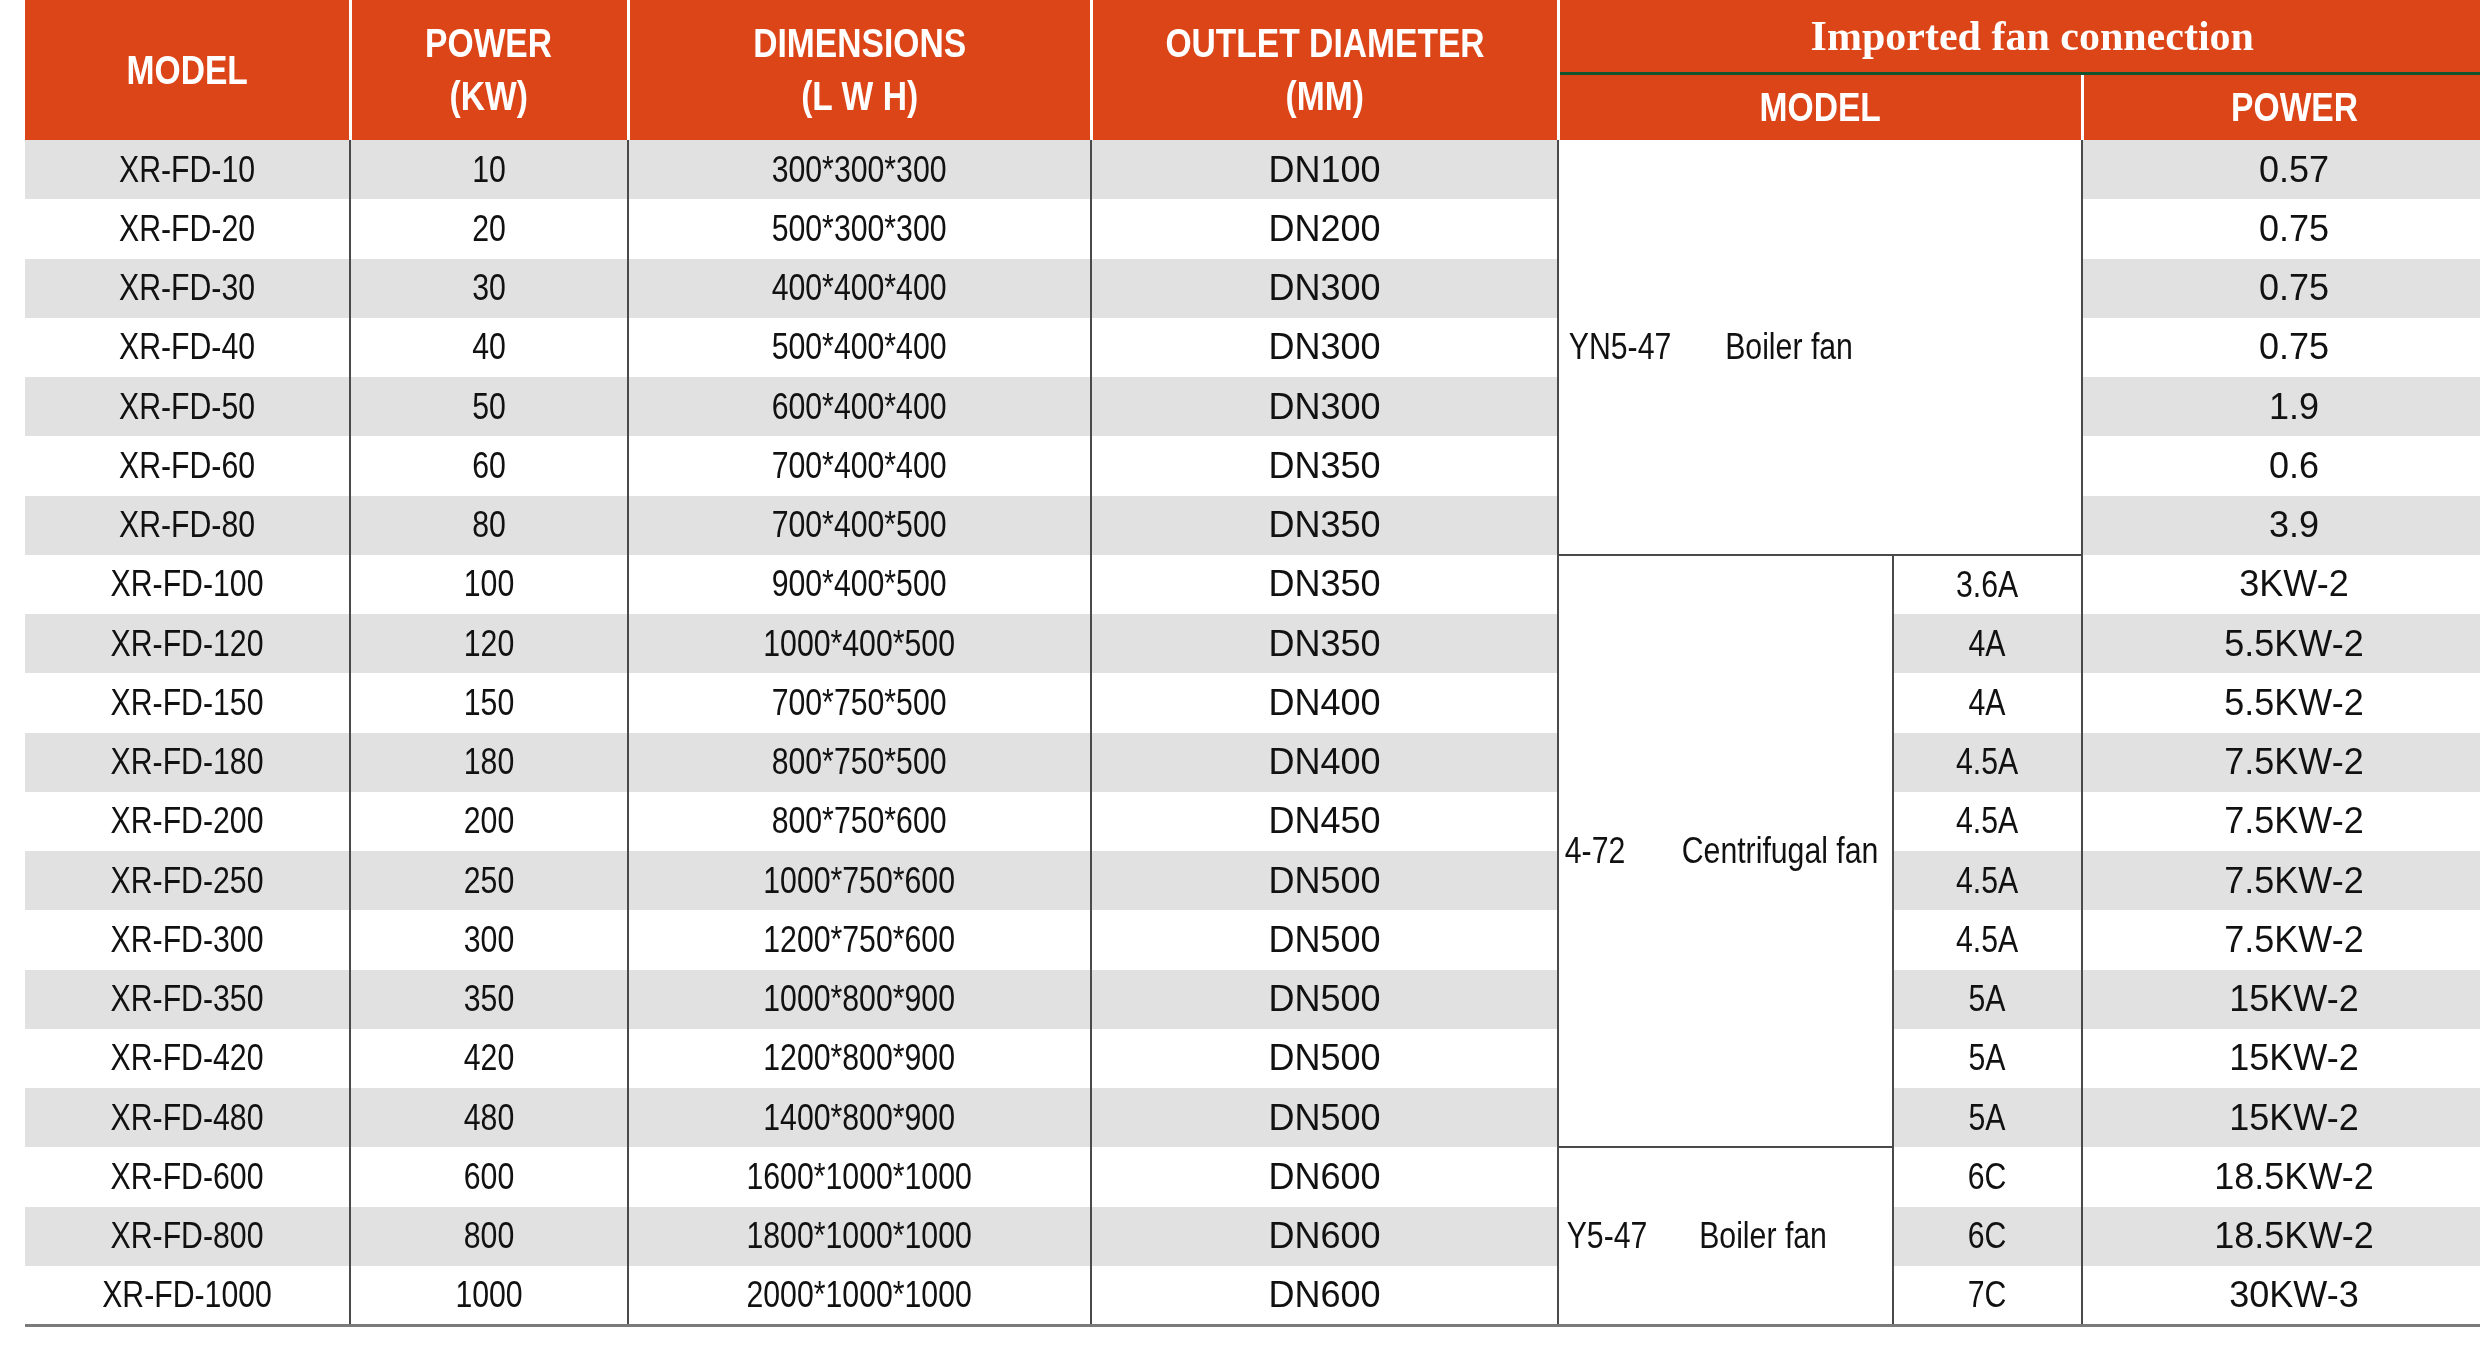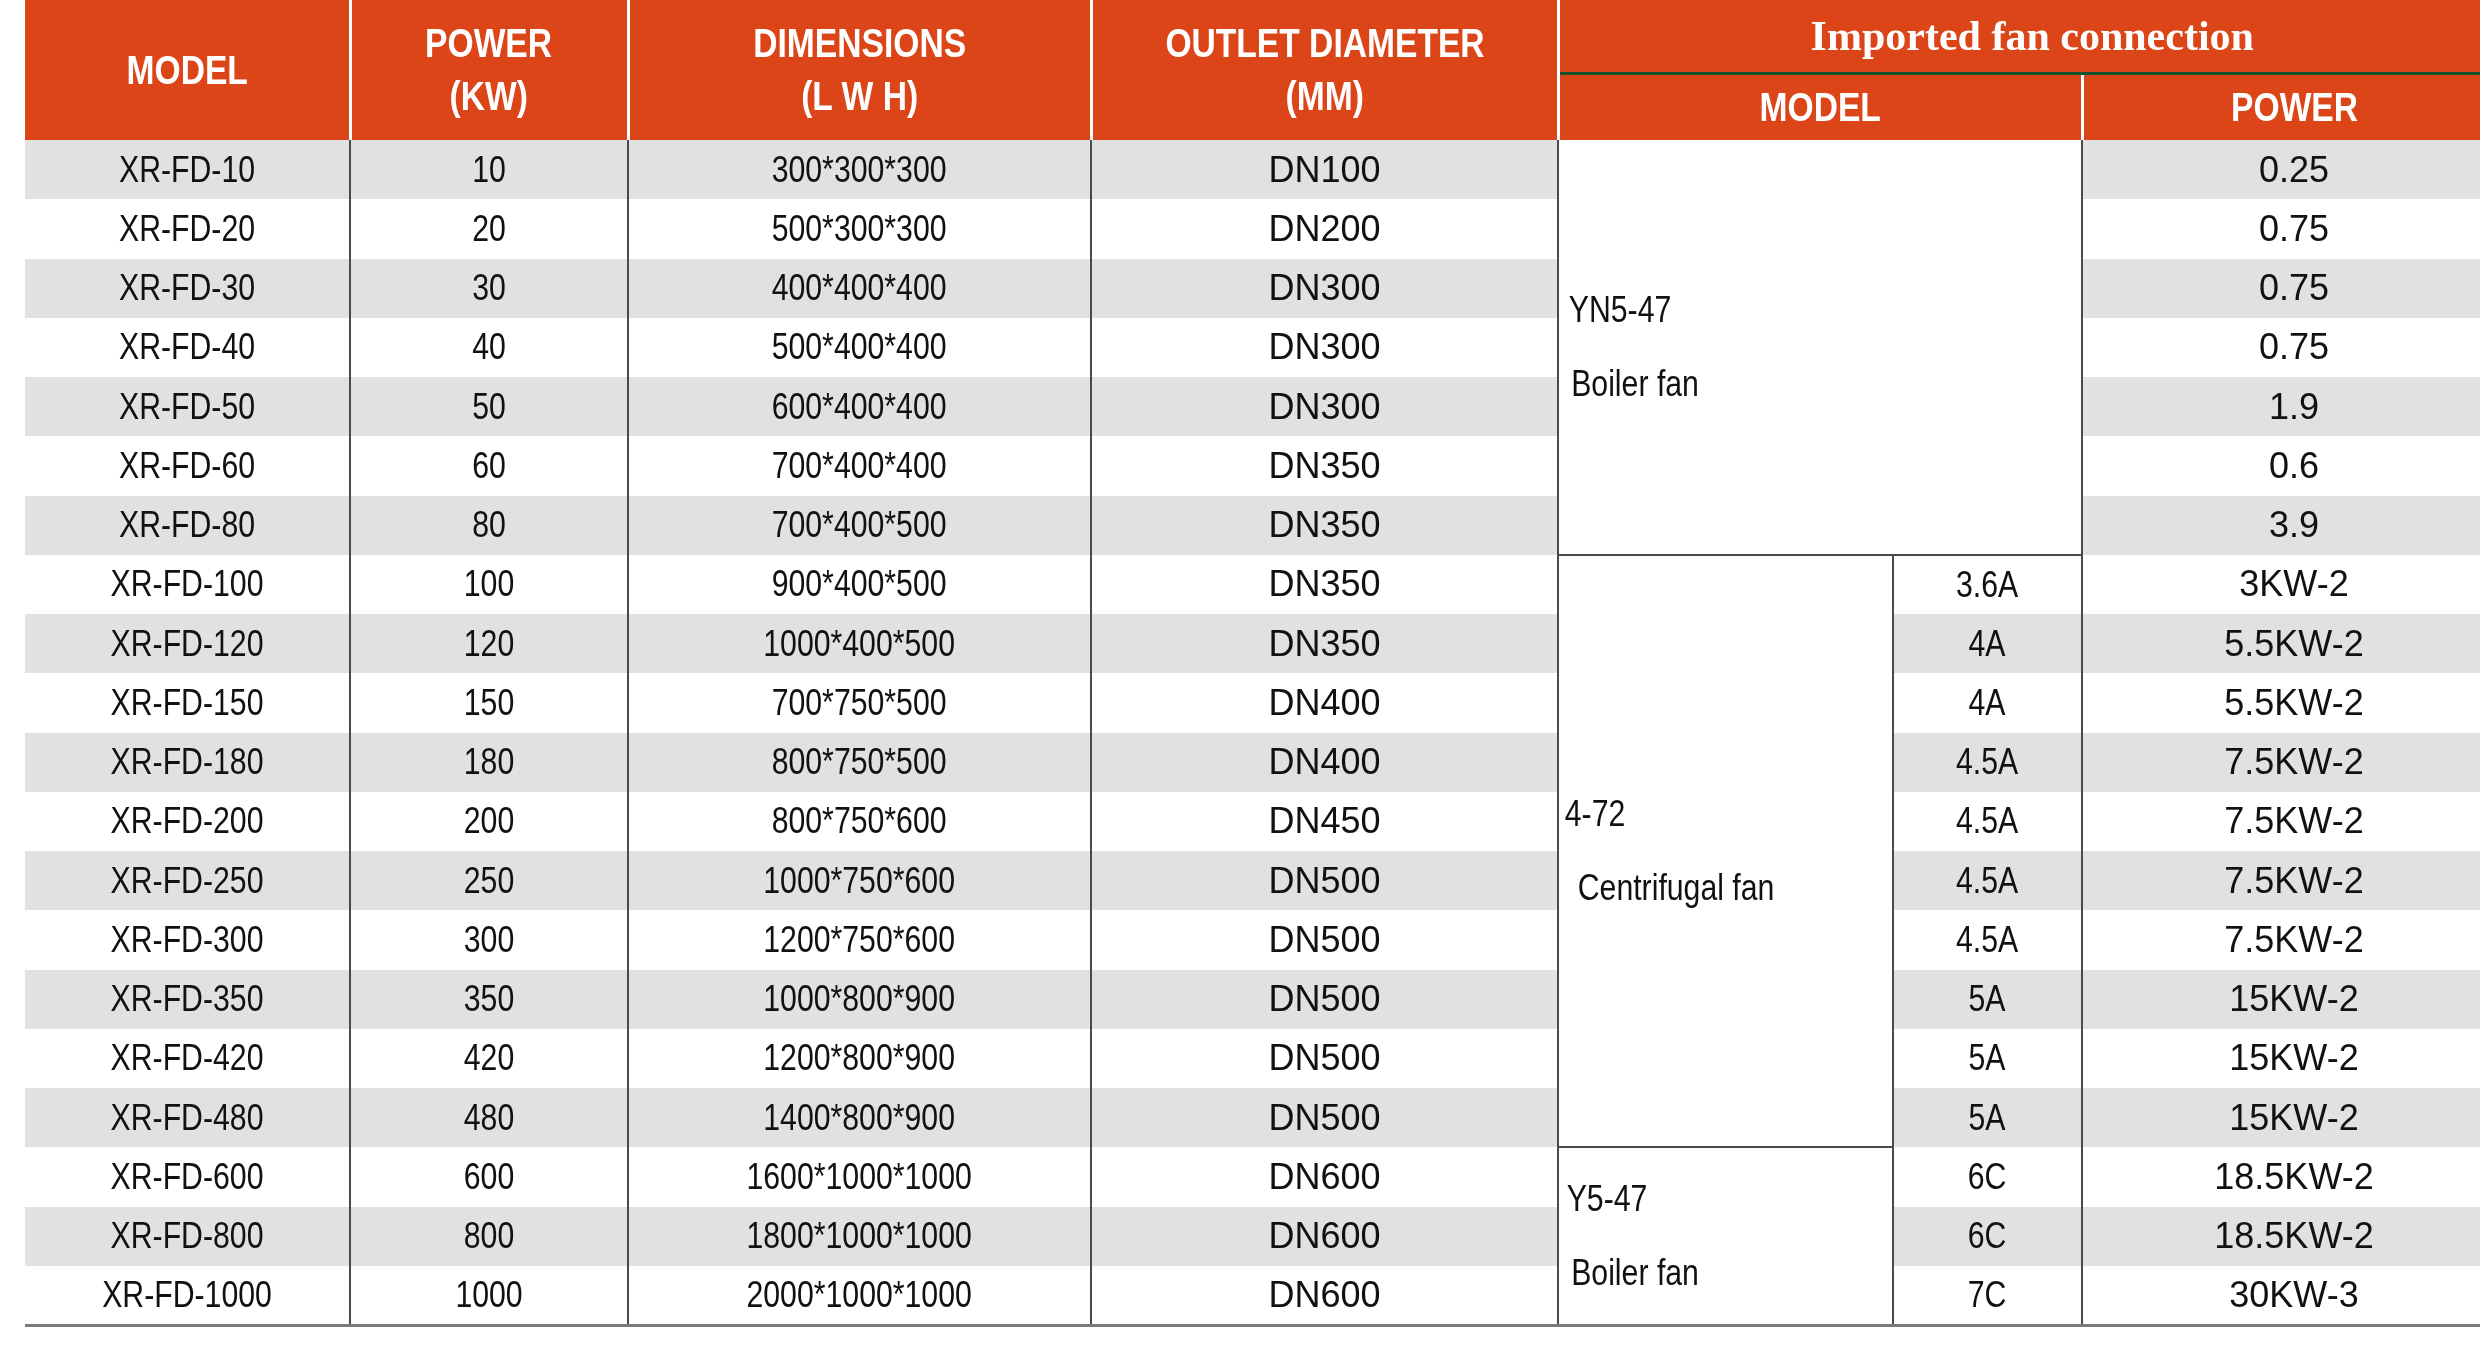--- a/index.html
+++ b/index.html
@@ -49,22 +49,22 @@
   }
   
   .cs {
     display: inline-block;
     transform: scaleX(0.84);
     transform-origin: center;
     white-space: nowrap;
   }
   .fm {
     display: flex;
-    flex-direction: column;
-    align-items: flex-start;
+    flex-direction: row;
+    align-items: flex-end;
     gap: 32px;
   }
 </style>
 </head>
 <body>
 
 <table class="spec">
   <colgroup>
     <col style="width:325px">
       <col style="width:278px">
@@ -119,21 +119,21 @@
       <span>DN100</span>
     </td>
     <td class="br merged" rowspan="7" colspan="2">
       <div class="fm">
         <span class="cs">YN5-47</span>
         <span class="cs">Boiler fan</span>
       </div>
     </td>
 
     <td>
-      <span>0.25</span>
+      <span>0.57</span>
     </td>
   </tr>
       <tr>
     <td class="br">
       <span class="cs">XR-FD-20</span>
     </td>
     <td class="br">
       <span class="cs">20</span>
     </td>
     <td class="br">

